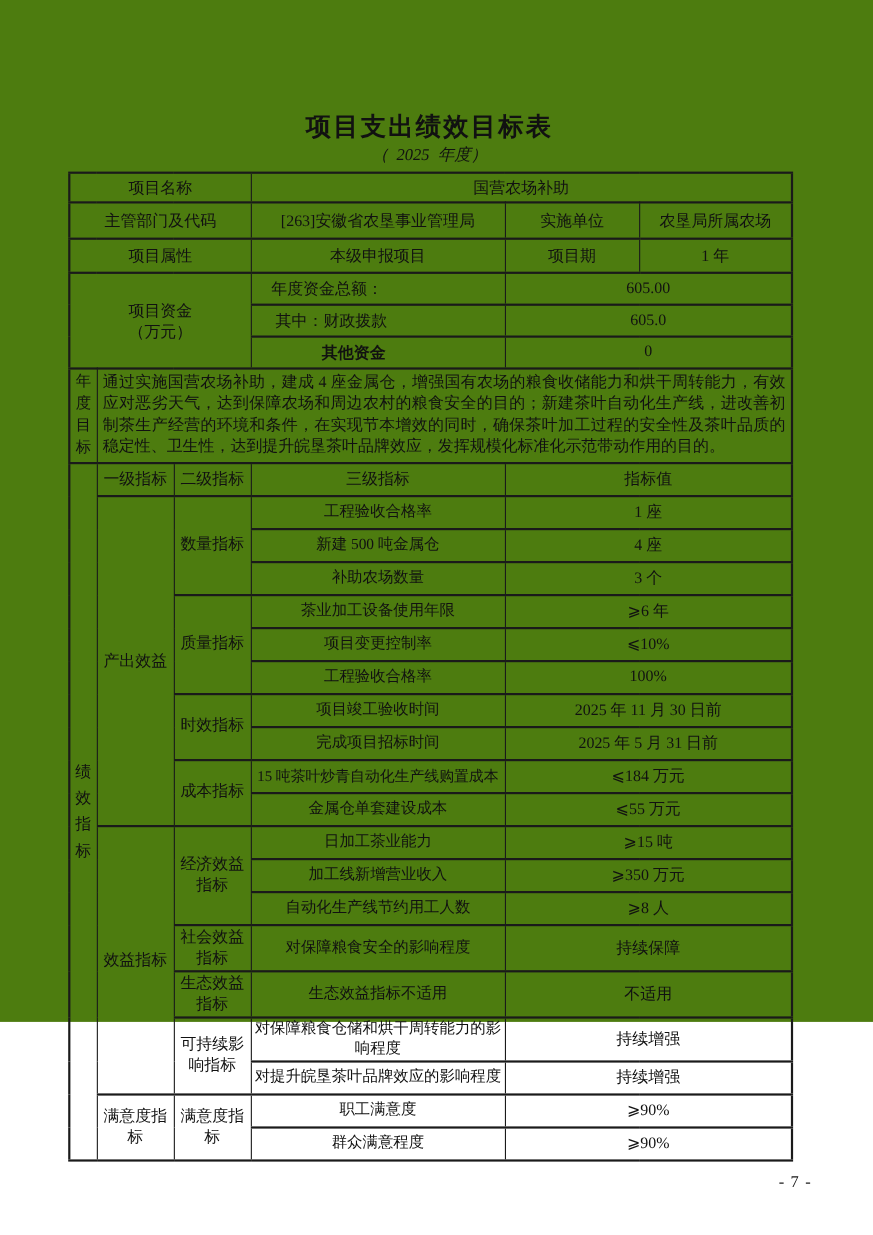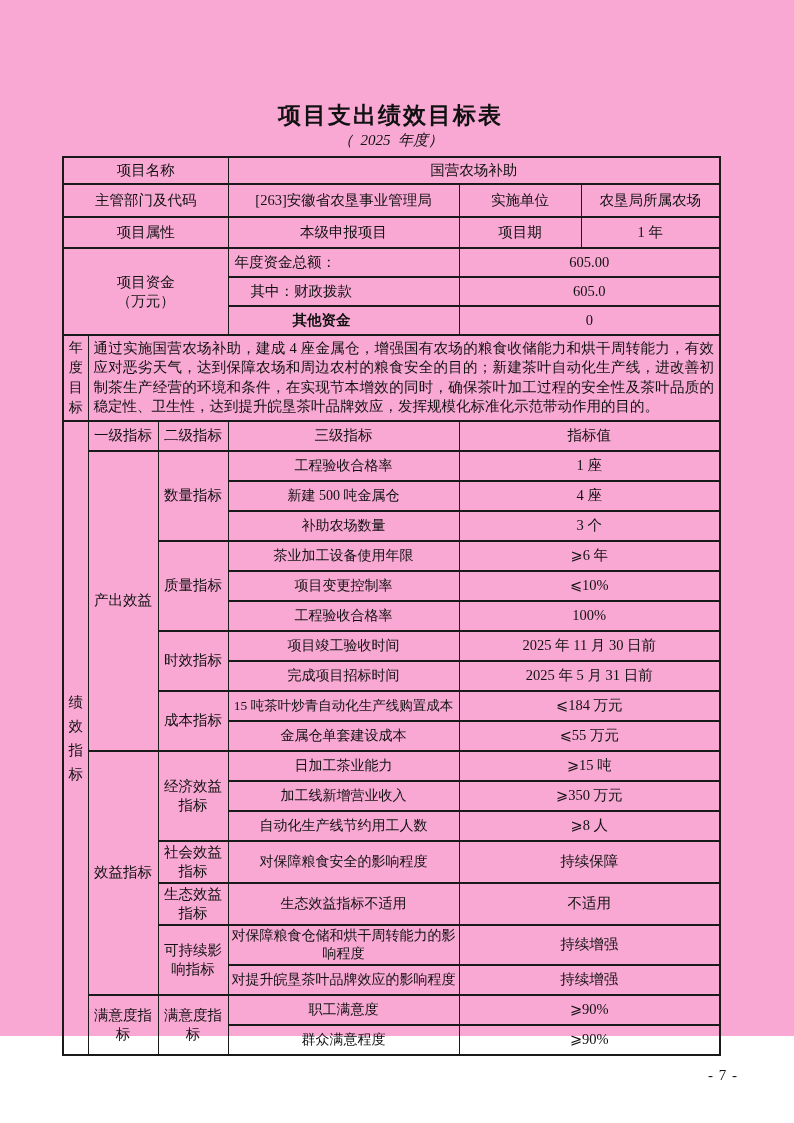--- a/index.html
+++ b/index.html
@@ -5,23 +5,23 @@
   * { margin:0; padding:0; box-sizing:border-box; }
   html,body { background:#ffffff; }
   body {
     width:794px; height:1123px;
     font-family:"Liberation Serif","DejaVu Serif",serif;
     color:#111111;
     overflow:hidden;
   }
   .page {
     position:relative;
-    width:794px; height:1036px;
+    width:794px; height:929px;
     padding:100px 0 0 62px;
-    background:#f9a8d4;
+    background:#4d7c0f;
   }
   .doc-title {
     width:657px;
     text-align:center;
     font-size:23px;
     font-weight:bold;
     letter-spacing:2px;
   }
   .doc-subtitle {
     width:657px;
@@ -40,21 +40,21 @@
   td {
     border:1px solid #1a1a1a;
     border-top-width:2px;
     border-bottom-width:2px;
     text-align:center;
     vertical-align:middle;
     font-size:14.5px;
     padding:1px 2px;
     overflow:hidden;
   }
-  td.ind0 { text-align:left; padding-left:6px; }
+  td.ind0 { text-align:left; padding-left:18px; }
   td.ind1 { text-align:left; padding-left:22px; }
   td.ind2 { text-align:left; padding-left:64px;font-weight:bold; }
   td.goal-text {
     text-align:justify;
     text-justify:inter-ideograph;
     font-size:14.5px;
     line-height:19.4px;
     padding:3px 5px 3px 5px;
   }
   td.vside div { line-height:24px; font-size:14.5px; }

